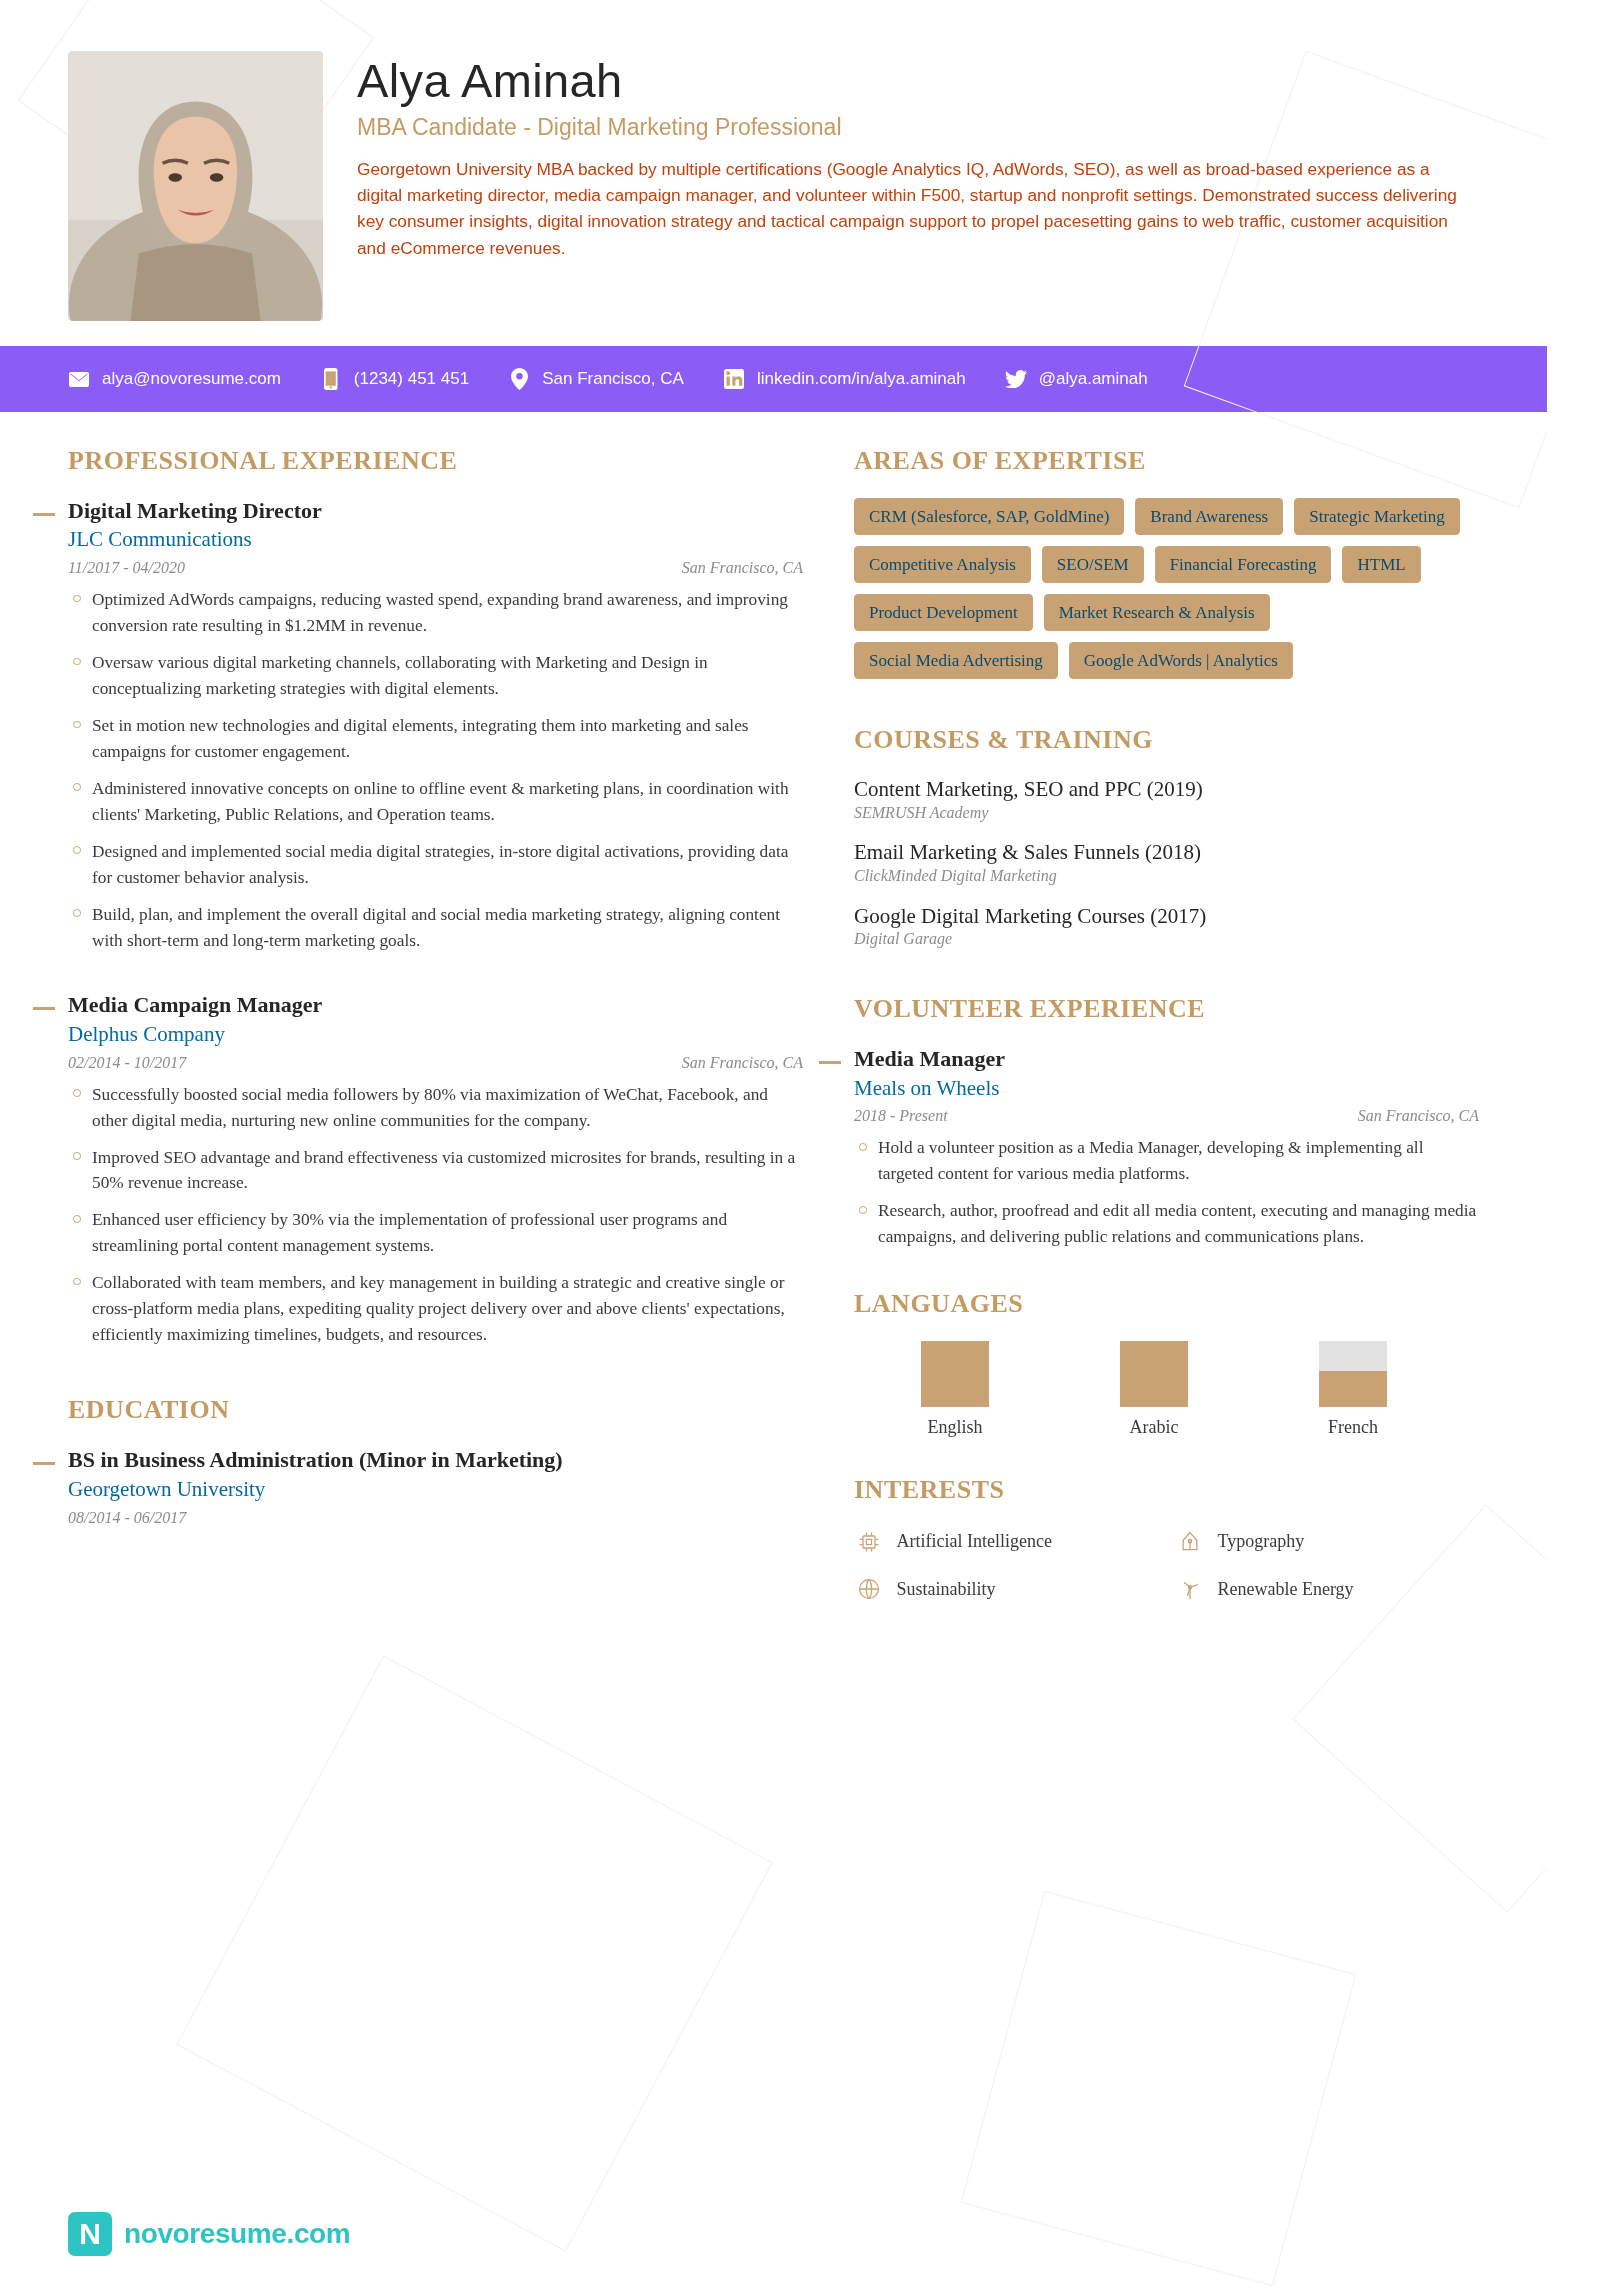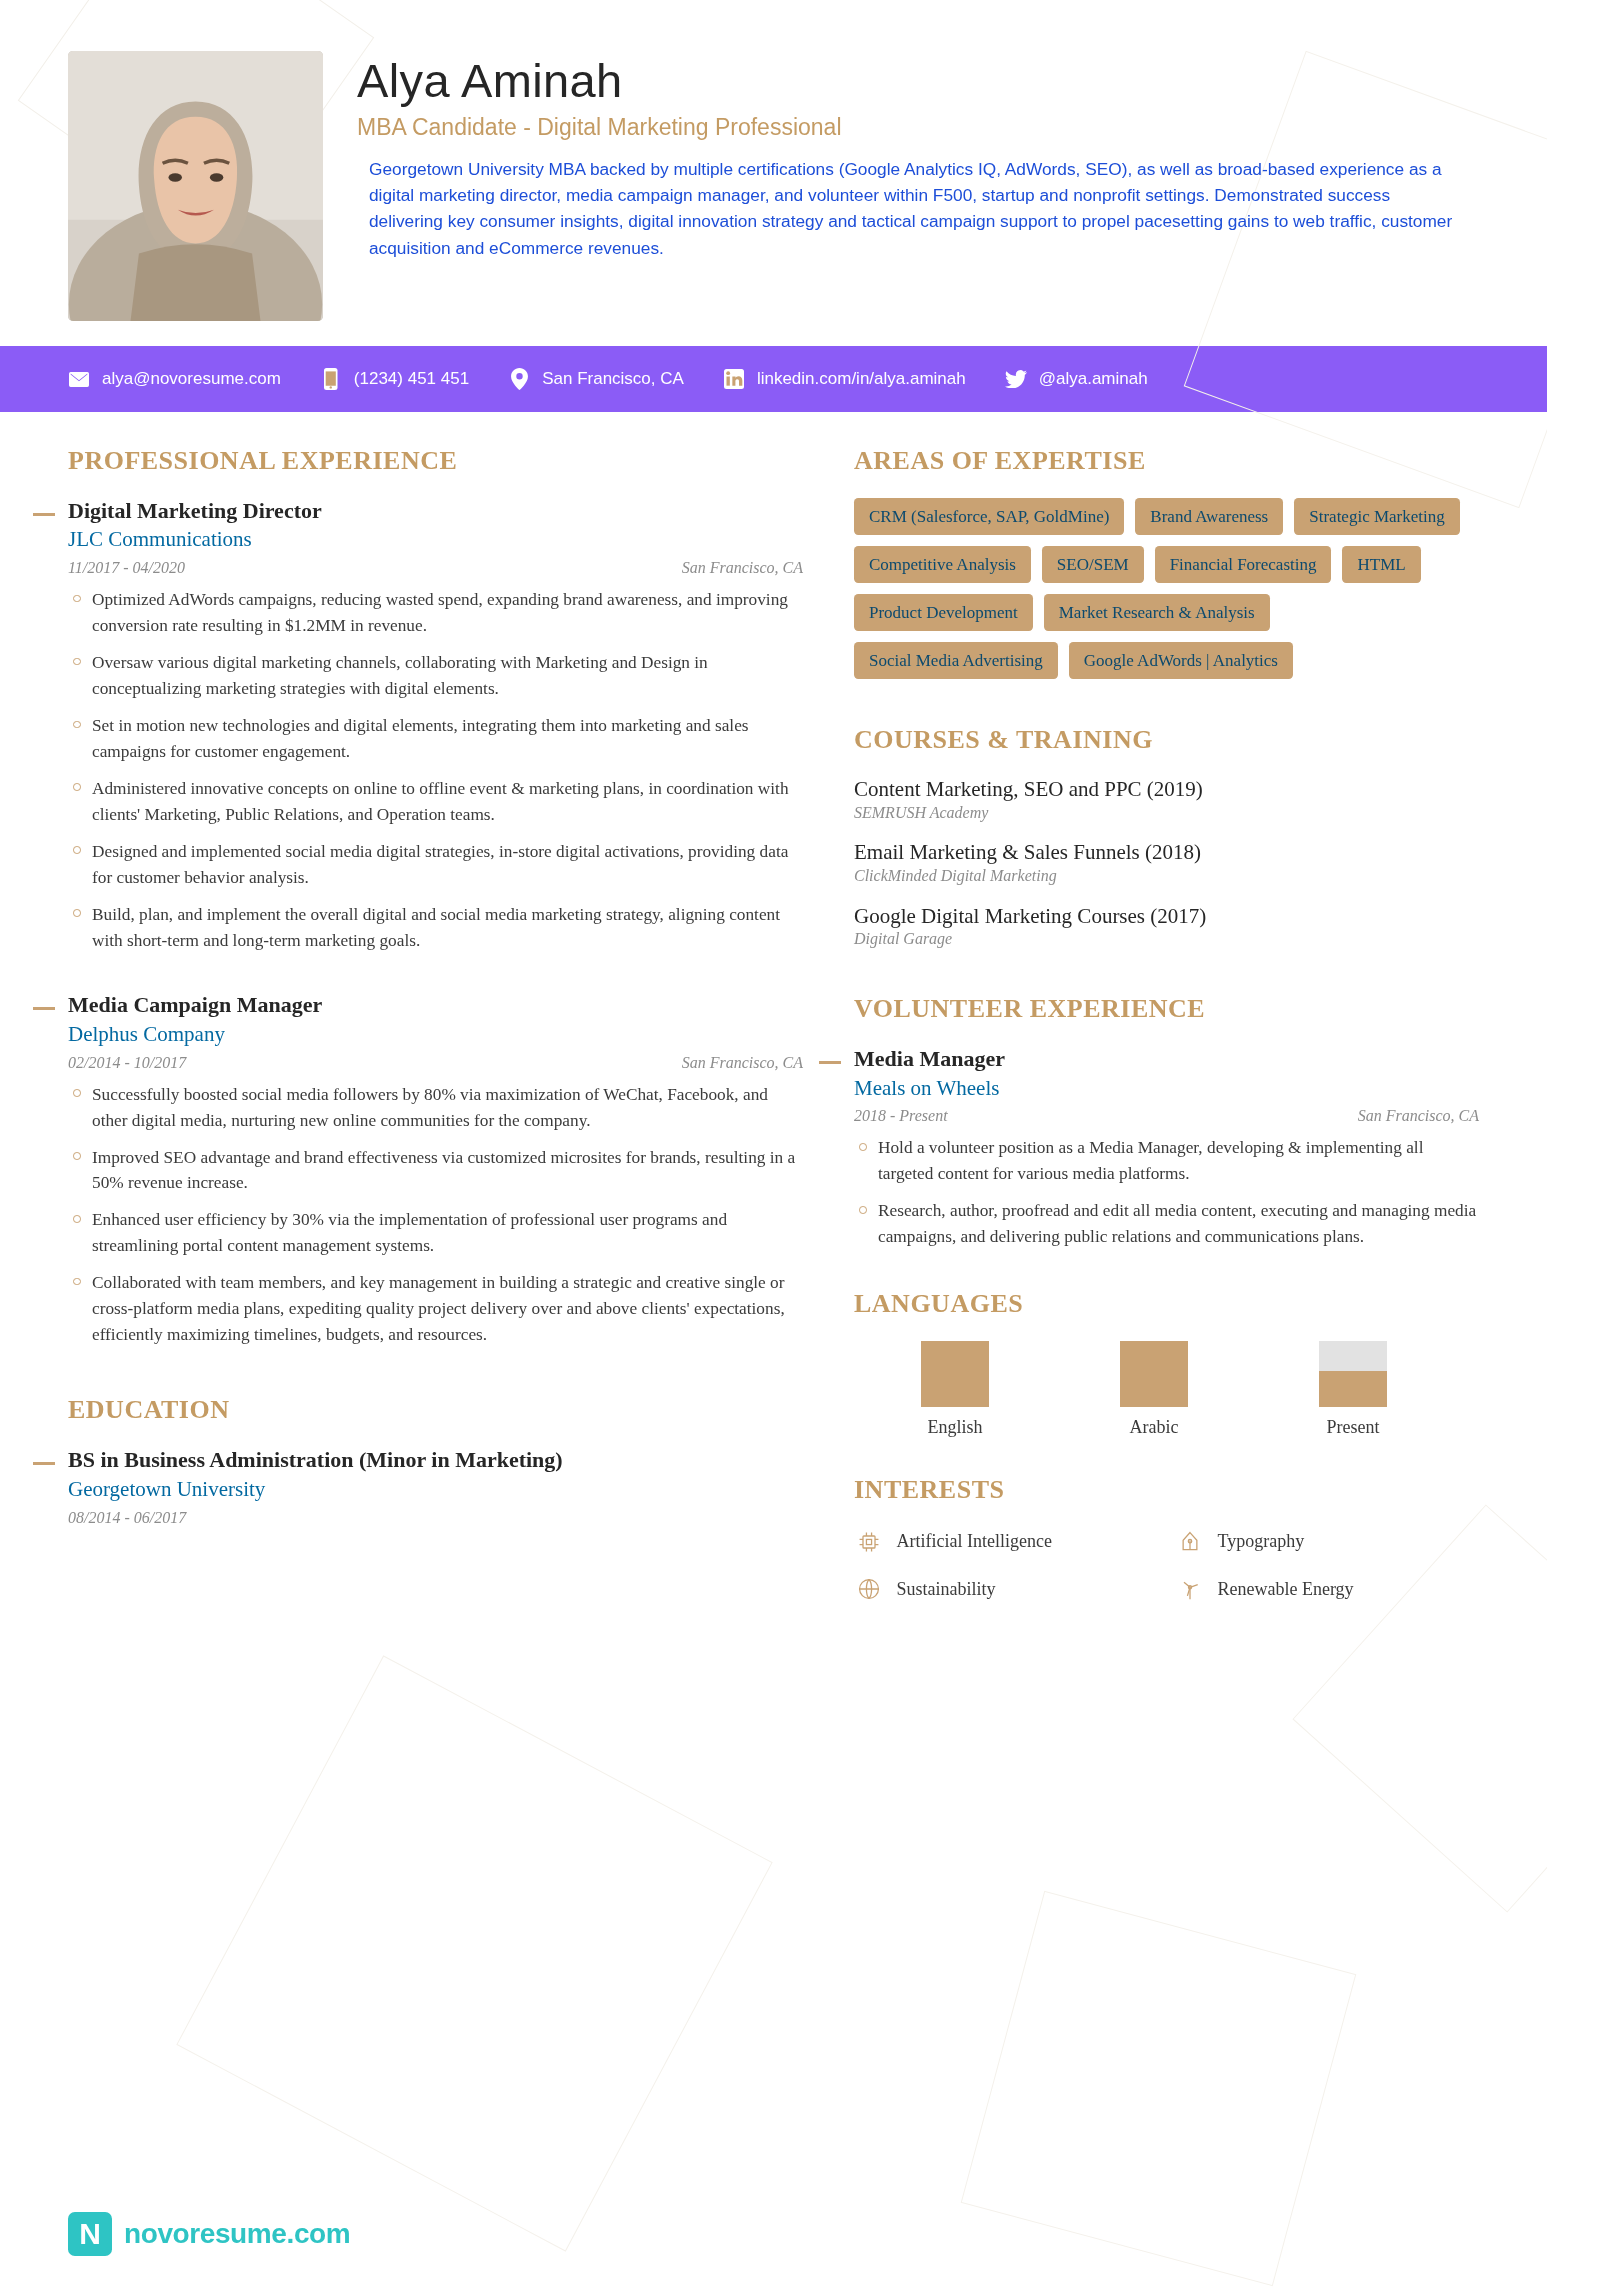--- a/index.html
+++ b/index.html
@@ -58,22 +58,22 @@
   }
   .subtitle {
     font-size: 23px;
     color: #c49b63;
     margin: 0 0 15px 0;
     font-weight: 400;
   }
   .summary {
     font-size: 17.3px;
     line-height: 1.52;
-    color: #1d4ed8;
-    margin: 12px;
+    color: #c2410c;
+    margin: 0;
     max-width: 1158px;
   }
 
   
   .contactbar {
     background: #8b5cf6;
     color: #ffffff;
     height: 66px;
     display: flex;
     align-items: center;
@@ -463,21 +463,21 @@
           <div class="lang">
             <div class="bar">
                 <div class="fill" id="lang1" style="height:100%"></div>
               </div>
             <div class="lang-label">Arabic</div>
           </div>
           <div class="lang">
             <div class="bar">
                 <div class="fill" id="lang2" style="height:55%"></div>
               </div>
-            <div class="lang-label">Present</div>
+            <div class="lang-label">French</div>
           </div>
         </div>
       </div>
 
       <div class="section" style="margin-top:37px;">
         <div class="section-title">INTERESTS</div>
         <div class="interests">
           <div class="interest">
             <span class="ic">
               <svg width="24" height="24" viewBox="0 0 28 28">

